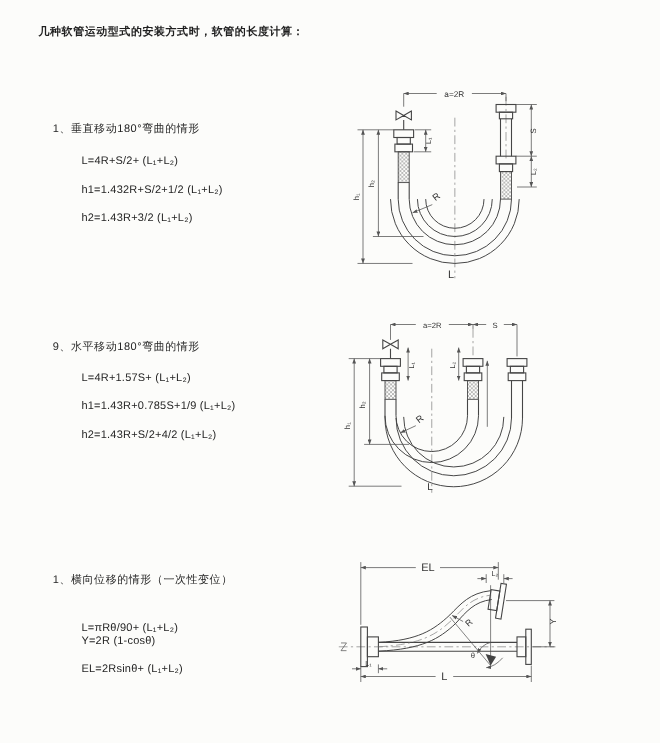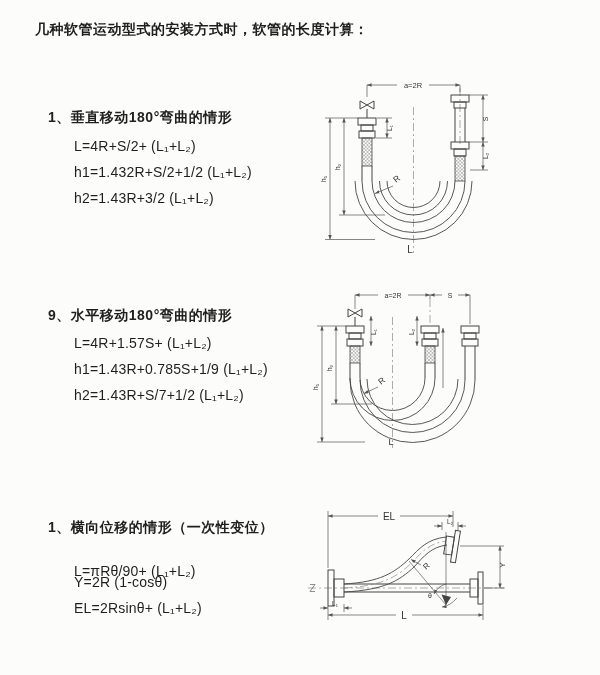--- a/index.html
+++ b/index.html
@@ -1,23 +1,23 @@
 <!DOCTYPE html>
 <html><head>
 <meta charset="utf-8">
 <style>
   html,body{margin:0;padding:0}
   body{
     width:600px;height:675px;position:relative;overflow:hidden;
     background:#fcfcfa;color:#1f1f1f;
     font-family:"Liberation Sans","DejaVu Sans",sans-serif;
   }
-  .txtline{position:absolute;white-space:nowrap;font-size:14px;line-height:15px}
+  .txtline{position:absolute;white-space:nowrap;font-size:10px;line-height:15px}
   .title{font-weight:bold;letter-spacing:.5px}
-  .heading{font-weight:bold;letter-spacing:.5px}
+  .heading{font-weight:normal;letter-spacing:.5px}
   .formula{letter-spacing:.2px}
   svg.diag{position:absolute}
   svg text{fill:#333;font-family:"Liberation Sans","DejaVu Sans",sans-serif}
   .dim path{stroke:#555;stroke-width:.7;fill:none}
   .draw path,.draw rect{stroke:#454545;stroke-width:1;fill:none}
   .draw path.arc{stroke-width:.9}
   .draw path.cl, .draw path.hcl{stroke:#777;stroke-width:.6;stroke-dasharray:8 3 2 3}
   .draw rect.hatch{fill:url(#hatchp);stroke-width:.8}
   .draw path.thin{stroke-width:.6}
   .draw path.solidfill{fill:#444;stroke:none}
@@ -47,21 +47,21 @@
     <div class="txtline heading" style="left:48px;top:110px">1、垂直移动180°弯曲的情形</div>
     <div class="txtline formula" style="left:74px;top:139px">L=4R+S/2+ (L₁+L₂)</div>
     <div class="txtline formula" style="left:74px;top:165px">h1=1.432R+S/2+1/2 (L₁+L₂)</div>
     <div class="txtline formula" style="left:74px;top:191px">h2=1.43R+3/2 (L₁+L₂)</div>
   </section>
 
   <section>
     <div class="txtline heading" style="left:48px;top:308px">9、水平移动180°弯曲的情形</div>
     <div class="txtline formula" style="left:74px;top:336px">L=4R+1.57S+ (L₁+L₂)</div>
     <div class="txtline formula" style="left:74px;top:362px">h1=1.43R+0.785S+1/9 (L₁+L₂)</div>
-    <div class="txtline formula" style="left:74px;top:388px">h2=1.43R+S/7+1/2 (L₁+L₂)</div>
+    <div class="txtline formula" style="left:74px;top:388px">h2=1.43R+S/2+4/2 (L₁+L₂)</div>
   </section>
 
   <section>
     <div class="txtline heading" style="left:48px;top:520px">1、横向位移的情形（一次性变位）</div>
     <div class="txtline formula" style="left:74px;top:564px">L=πRθ/90+ (L₁+L₂)</div>
     <div class="txtline formula" style="left:74px;top:575px">Y=2R (1-cosθ)</div>
     <div class="txtline formula" style="left:74px;top:601px">EL=2Rsinθ+ (L₁+L₂)</div>
   </section>
 
   <svg class="diag" style="left:315px;top:75px" width="185" height="185" viewBox="0 0 185 185">

